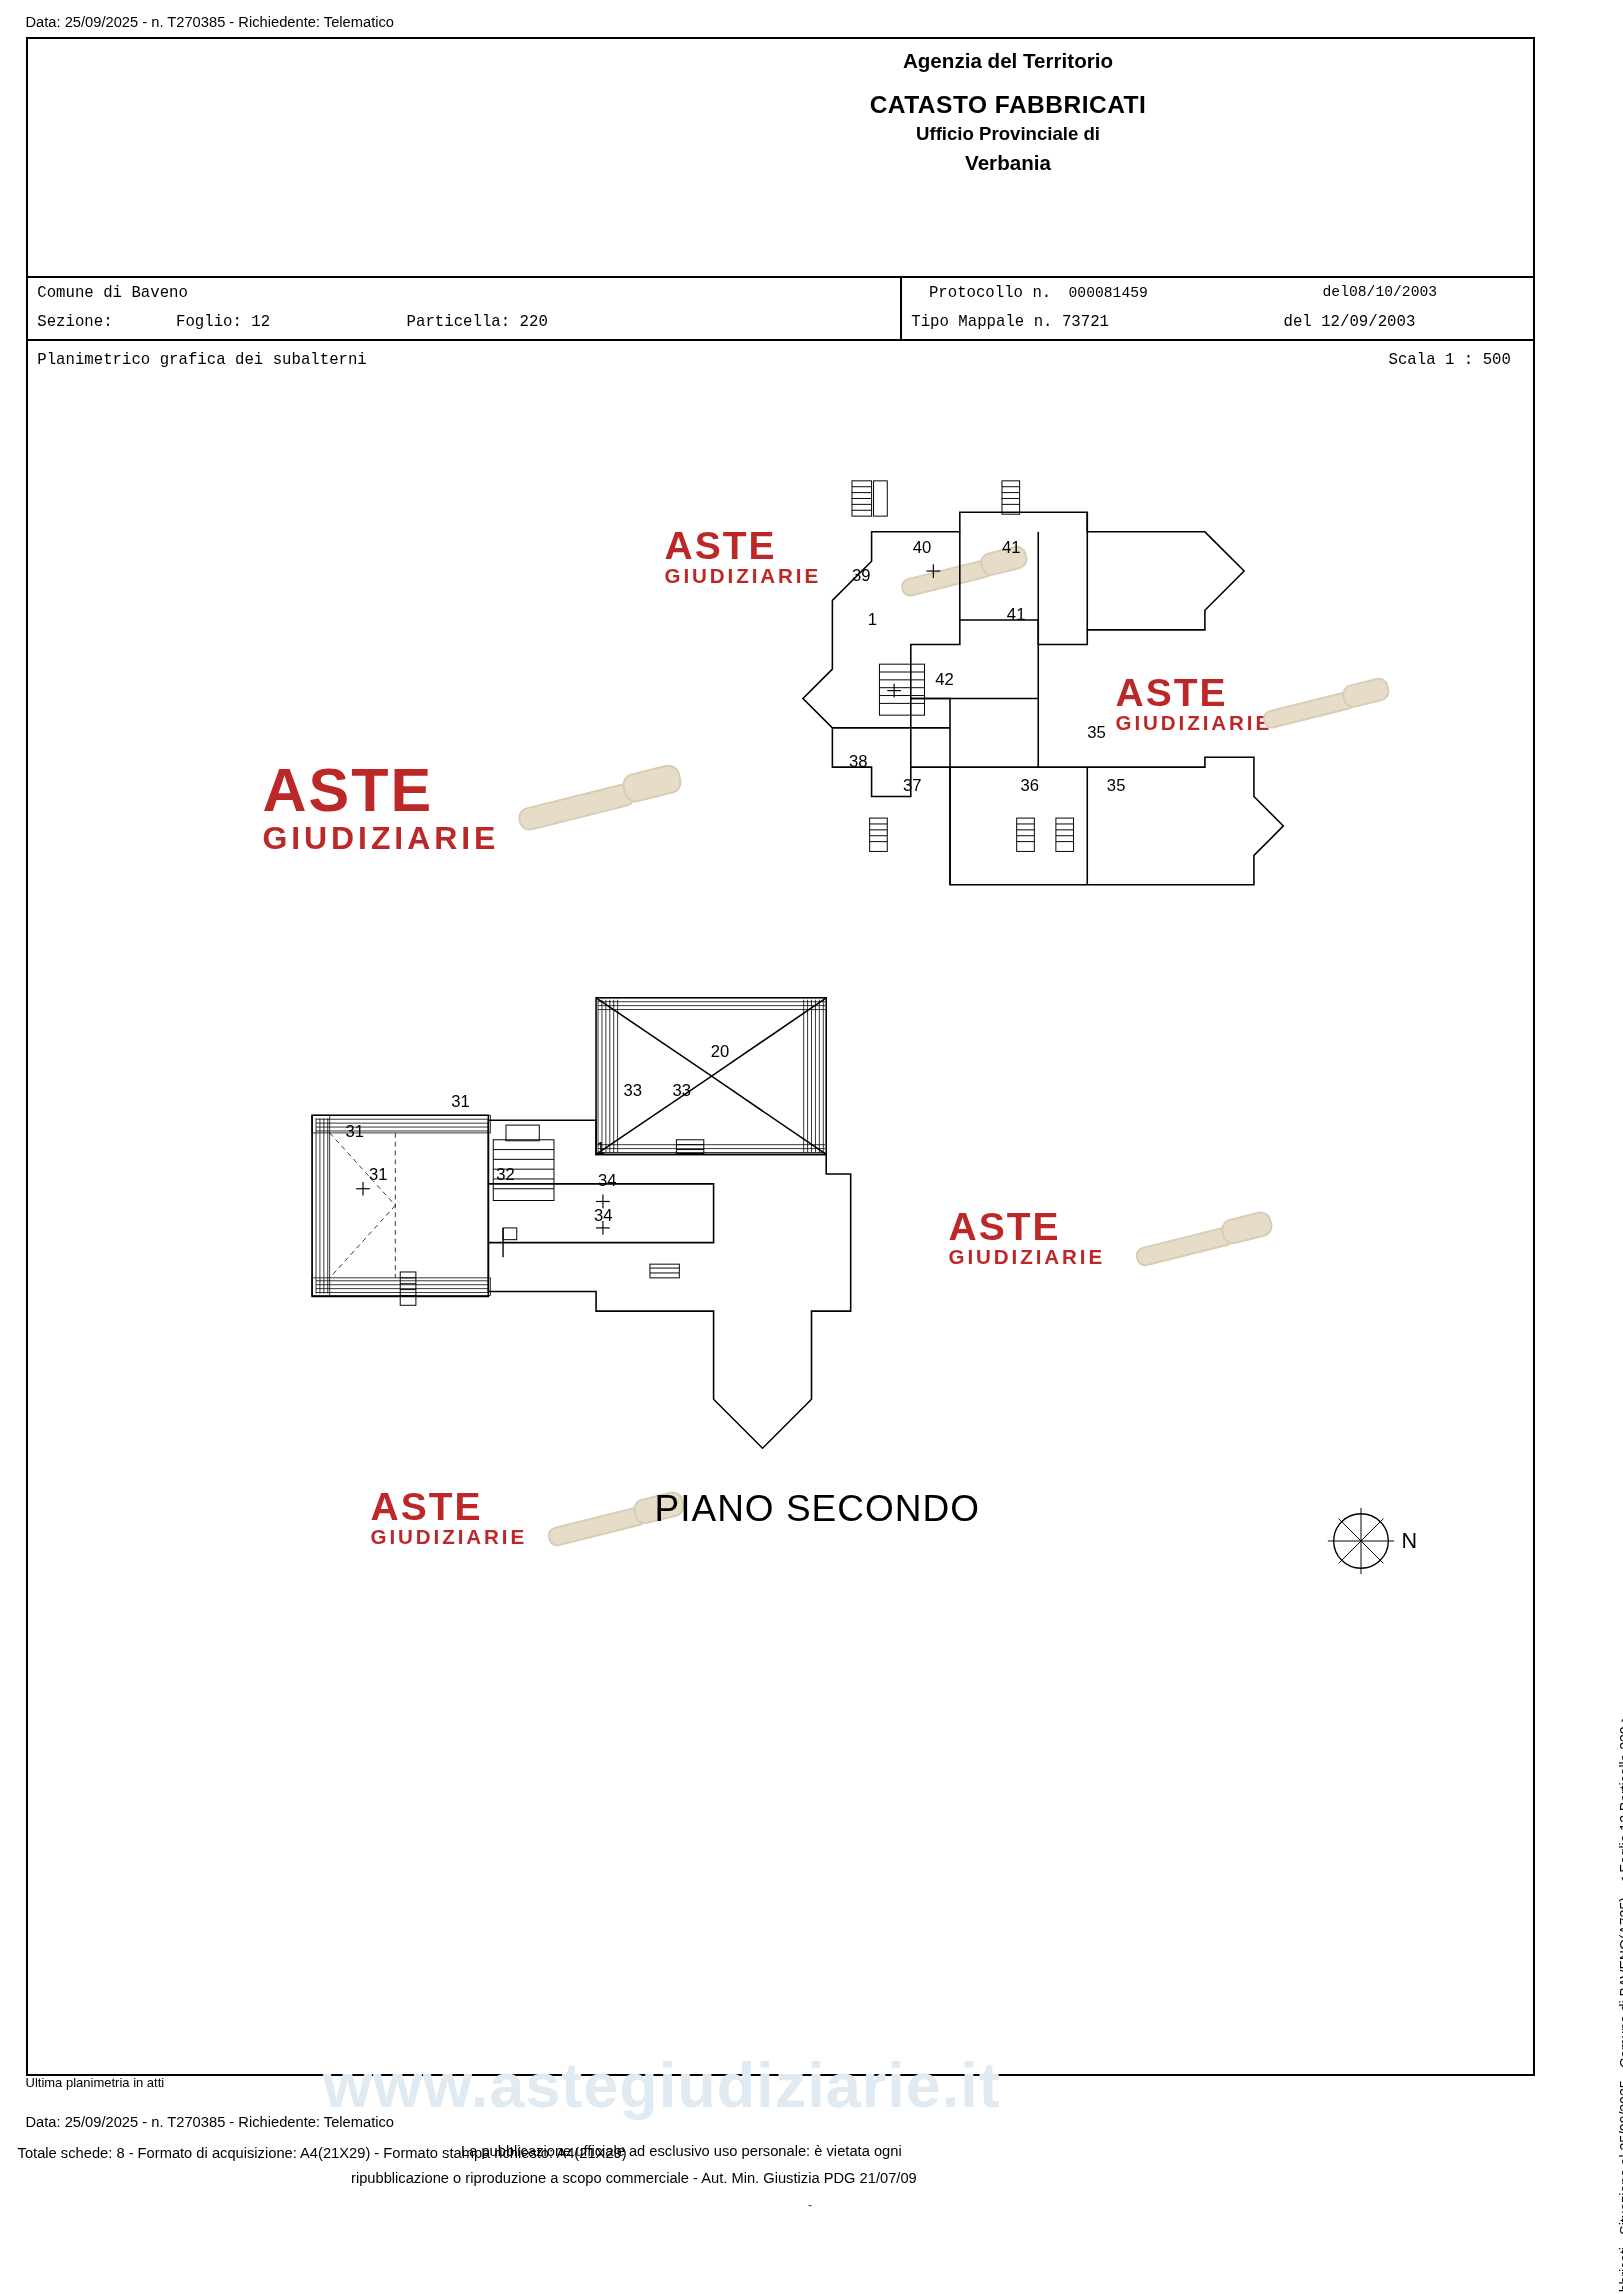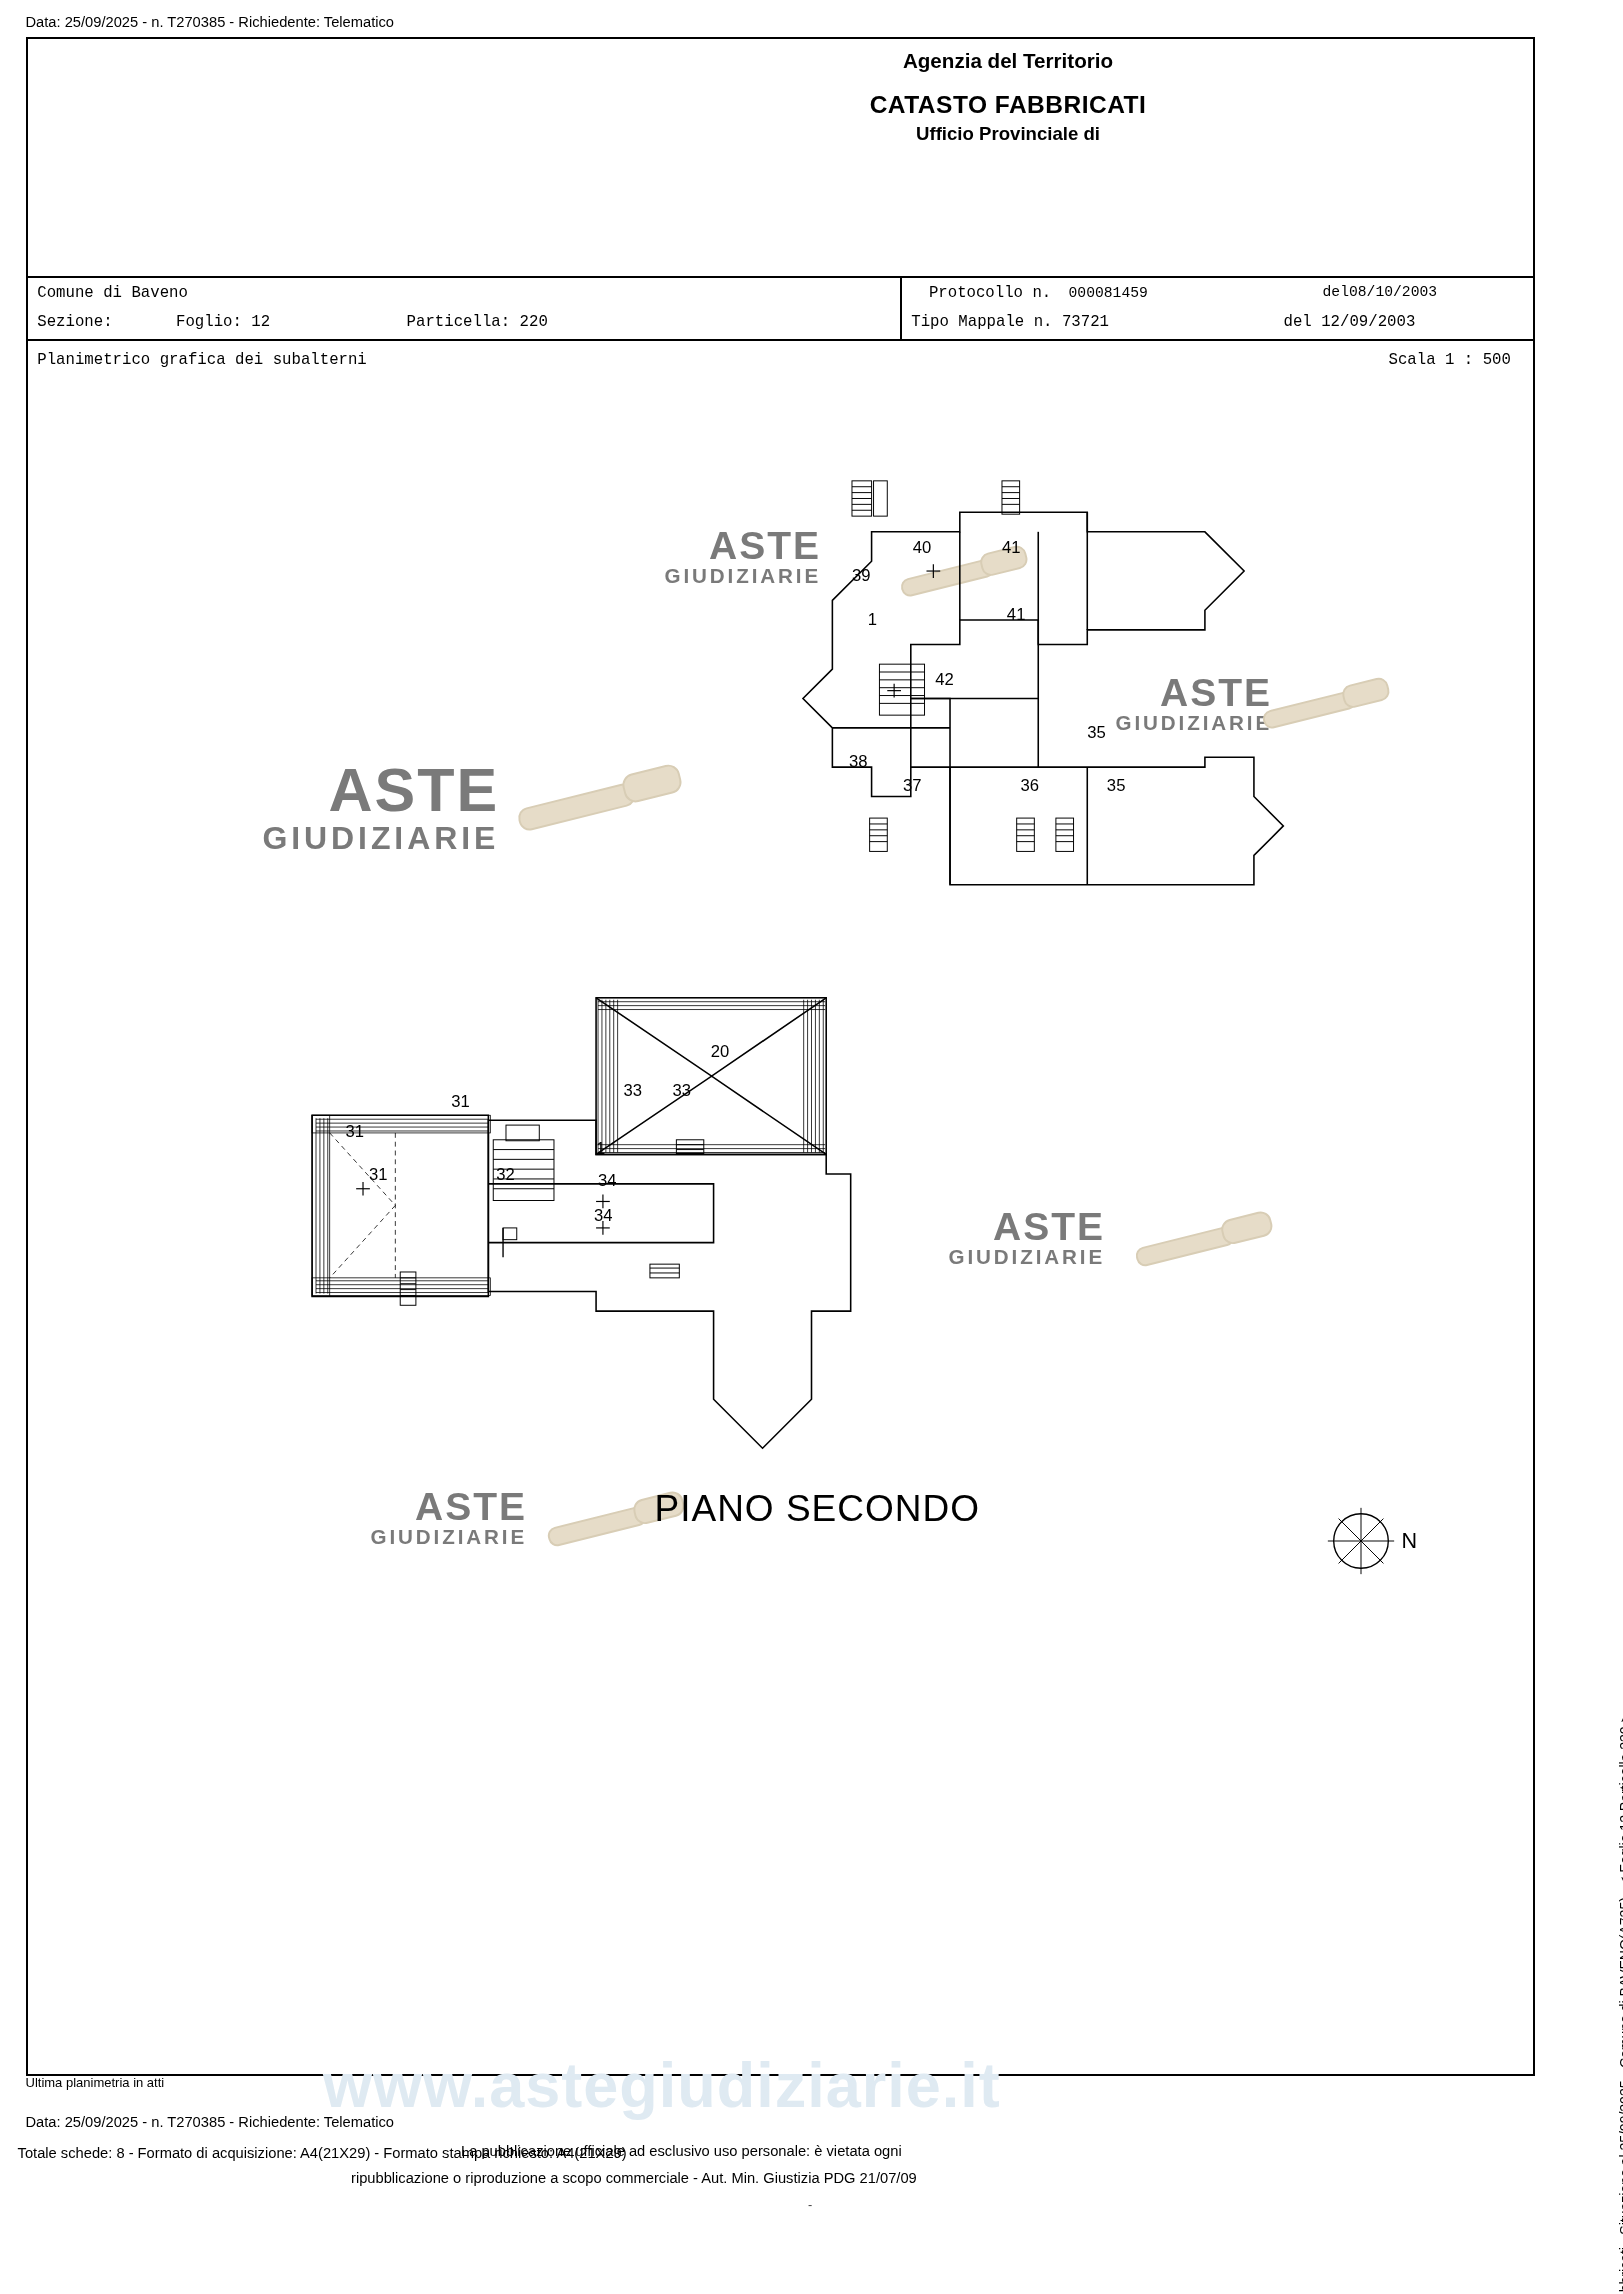--- a/index.html
+++ b/index.html
@@ -89,22 +89,22 @@
   .piano-label {
     position:absolute; left:627px; top:1108px;
     font-size:37px; letter-spacing:1px; color:#000;
   }
   
   .compass { position:absolute; left:1294px; top:1122px; }
   .compass .nlabel { position:absolute; left:80px; top:25.5px; font-size:21.6px; }
 
   
   .wm {
-    position:absolute; color:#737373; opacity:.95;
-    font-weight:bold; pointer-events:none; user-select:none;text-align:right;
+    position:absolute; color:#b91c1c; opacity:.95;
+    font-weight:bold; pointer-events:none; user-select:none;
   }
   .wm .big { font-size:61px; letter-spacing:2px; line-height:0.95; }
   .wm .sub { font-size:32px; letter-spacing:3.9px; }
   .wm.small .big { font-size:39px; }
   .wm.small .sub { font-size:20.6px; letter-spacing:2.9px; }
   .gavel { position:absolute; pointer-events:none; }
 
   .wm-url {
     position:absolute; left:323px; top:2049px;
     font-size:63px; font-weight:bold; color:#dfeaf2;
@@ -136,20 +136,21 @@
 
 <div class="doc">
 
   <div class="hdr">
 
 
     <div class="hdr-center">
       <div class="l1">Agenzia del Territorio</div>
       <div class="l2">CATASTO FABBRICATI</div>
       <div class="l3">Ufficio Provinciale di</div>
+      <div class="l4">Verbania</div>
     </div>
   </div>
 
   <div class="band band1">
     <div class="left">
       <div class="r1">Comune di Baveno</div>
       <div class="r2">
         <span class="sez" style="position:static">Sezione:</span>
         <span style="margin-left:54px">Foglio: 12</span>
         <span style="margin-left:127px">Particella: 220</span>

